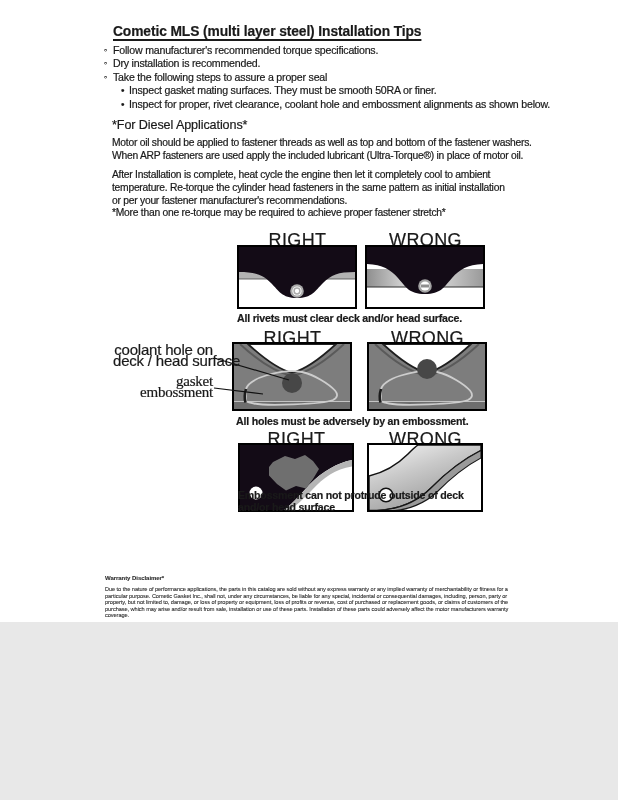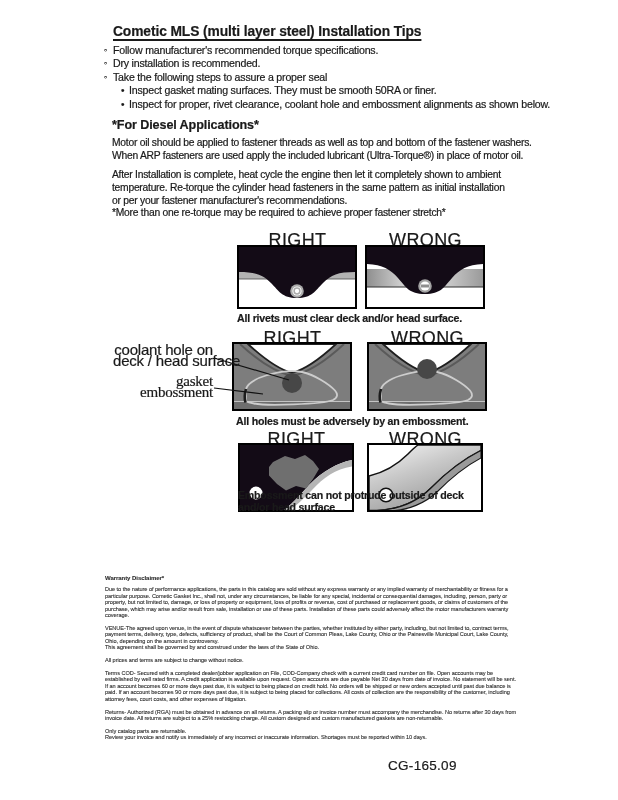--- a/index.html
+++ b/index.html
@@ -1,37 +1,37 @@
 <!DOCTYPE html>
 <html><head>
 <meta charset="utf-8">
 <style>
   html,body { margin:0; padding:0; background:#e8e8e8; }
   .page {
-    position:relative; width:618px; height:800px; margin:0 auto;
+    position:relative; width:618px; height:622px; margin:0 auto;
     background:#ffffff; overflow:hidden;
     font-family:"Liberation Sans", sans-serif; color:#1a1a1a;
     -webkit-text-stroke:0.2px #1a1a1a;
   }
   .abs { position:absolute; }
   .nowrap { white-space:nowrap; }
 
   .title {
     left:113px; top:24px; font-size:13.8px; font-weight:700;
     text-decoration:underline; text-underline-offset:3px; text-decoration-thickness:1.5px;
     letter-spacing:-0.1px;
   }
 
   .intro { left:104px; top:44px; font-size:10.6px; line-height:13.4px; letter-spacing:-0.2px; }
   .intro .row { display:flex; align-items:flex-start; }
   .intro .marker { width:9px; font-size:9px; line-height:13.4px; flex:none; }
   .intro .row.sub { padding-left:17px; }
   .intro .row.sub .marker { width:8px; font-size:10px; }
 
-  .diesel-h { left:112px; top:118px; font-size:12.6px; font-weight:700; letter-spacing:-0.1px; }
+  .diesel-h { left:112px; top:118px; font-size:12.6px; font-weight:400; letter-spacing:-0.1px; }
   .bodytext { font-size:10.3px; line-height:13.2px; letter-spacing:-0.25px; }
   .p1 { left:112px; top:136px; }
   .p2 { left:112px; top:168px; }
   .note { left:112px; top:207px; font-size:10.3px; letter-spacing:-0.25px; }
 
   .dlabel { font-size:18px; letter-spacing:0.4px; text-align:center; }
   .dbox { border:2.5px solid #000; background:#fff; }
   .dbox svg { display:block; }
   .caption { font-size:10.6px; font-weight:700; letter-spacing:-0.2px; line-height:11.5px; }
 
@@ -77,21 +77,21 @@
       <span class="nowrap">Inspect for proper, rivet clearance, coolant hole and embossment alignments as shown below.</span>
     </div>
   </div>
 
   <div class="abs diesel-h nowrap">*For Diesel Applications*</div>
   <div class="abs bodytext p1">
     <div class="nowrap">Motor oil should be applied to fastener threads as well as top and bottom of the fastener washers.</div>
     <div class="nowrap">When ARP fasteners are used apply the included lubricant (Ultra-Torque®) in place of motor oil.</div>
   </div>
   <div class="abs bodytext p2">
-    <div class="nowrap">After Installation is complete, heat cycle the engine then let it completely shown to ambient</div>
+    <div class="nowrap">After Installation is complete, heat cycle the engine then let it completely cool to ambient</div>
     <div class="nowrap">temperature. Re-torque the cylinder head fasteners in the same pattern as initial installation</div>
     <div class="nowrap">or per your fastener manufacturer's recommendations.</div>
   </div>
   <div class="abs note nowrap">*More than one re-torque may be required to achieve proper fastener stretch*</div>
 
   <div class="abs dlabel" style="left:237px;top:230px;width:121px;">RIGHT</div>
   <div class="abs dlabel" style="left:365px;top:230px;width:121px;">WRONG</div>
 
   <div class="abs dbox" style="left:237px;top:245px;">
     <svg width="116" height="60" viewBox="0 0 116 60">

